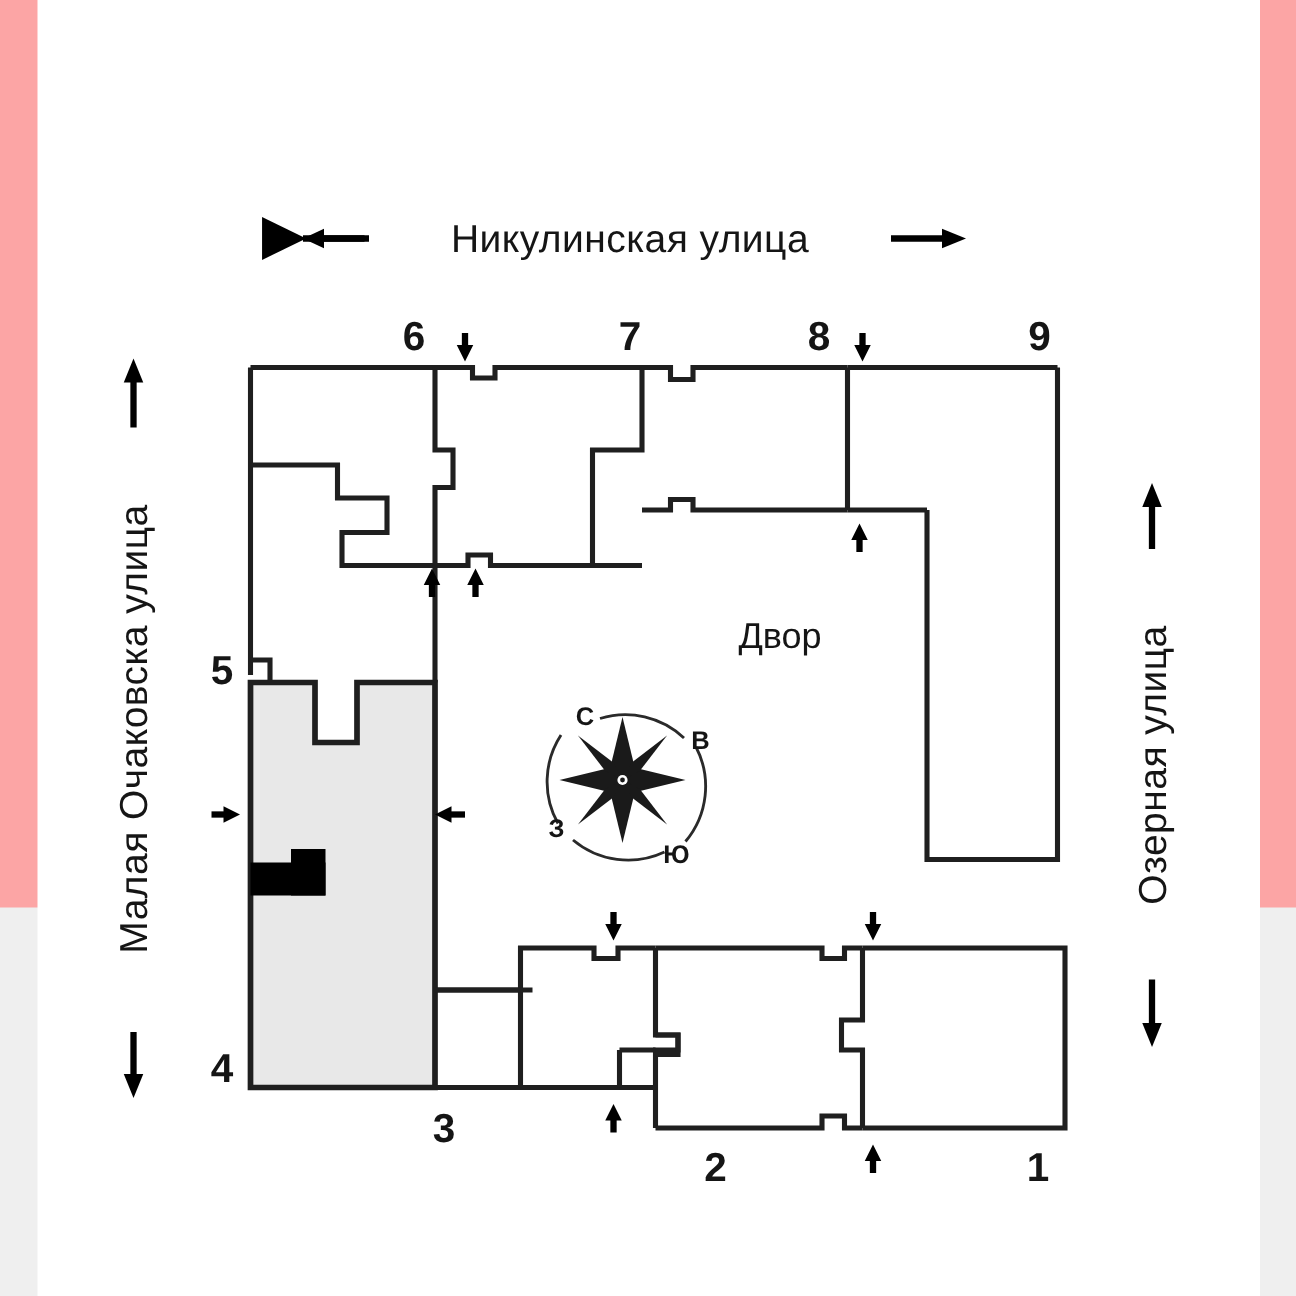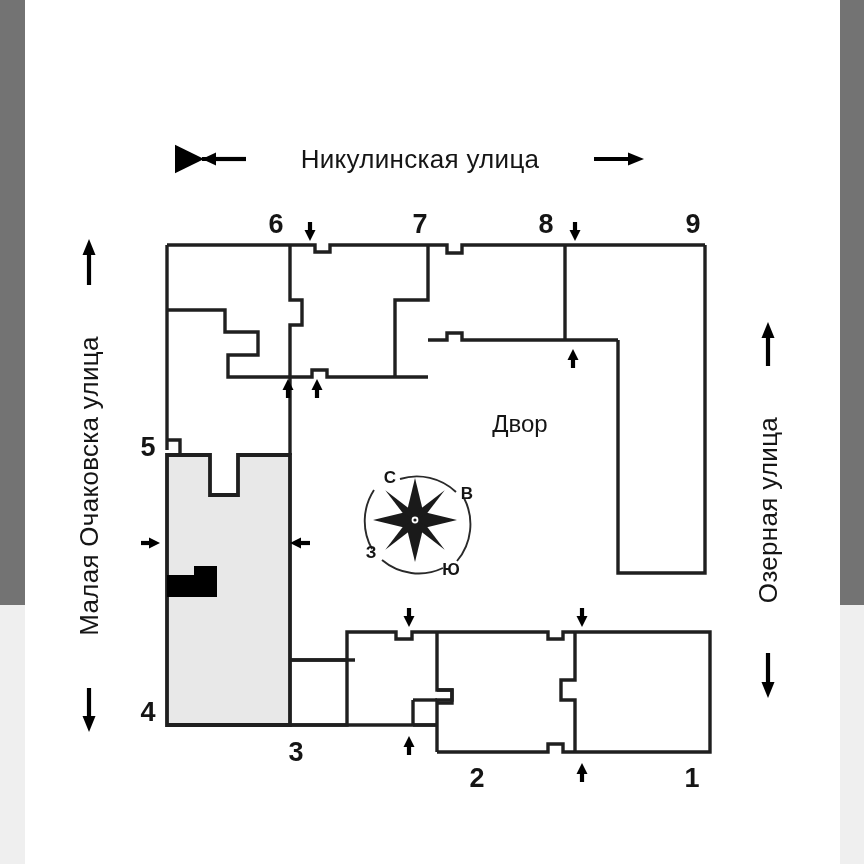--- a/index.html
+++ b/index.html
@@ -11,21 +11,21 @@
   body {
     width: 864px;
     height: 864px;
     font-family: "Liberation Sans", sans-serif;
     overflow: hidden;
   }
   #stage {
     position: relative;
     width: 864px;
     height: 605px;
-    background: #737373;
+    background: #fca5a5;
   }
   #canvas {
     position: absolute;
     left: 25px;
     top: 0;
     width: 815px;
     height: 864px;
     background: #ffffff;
   }
   #planSvg {

